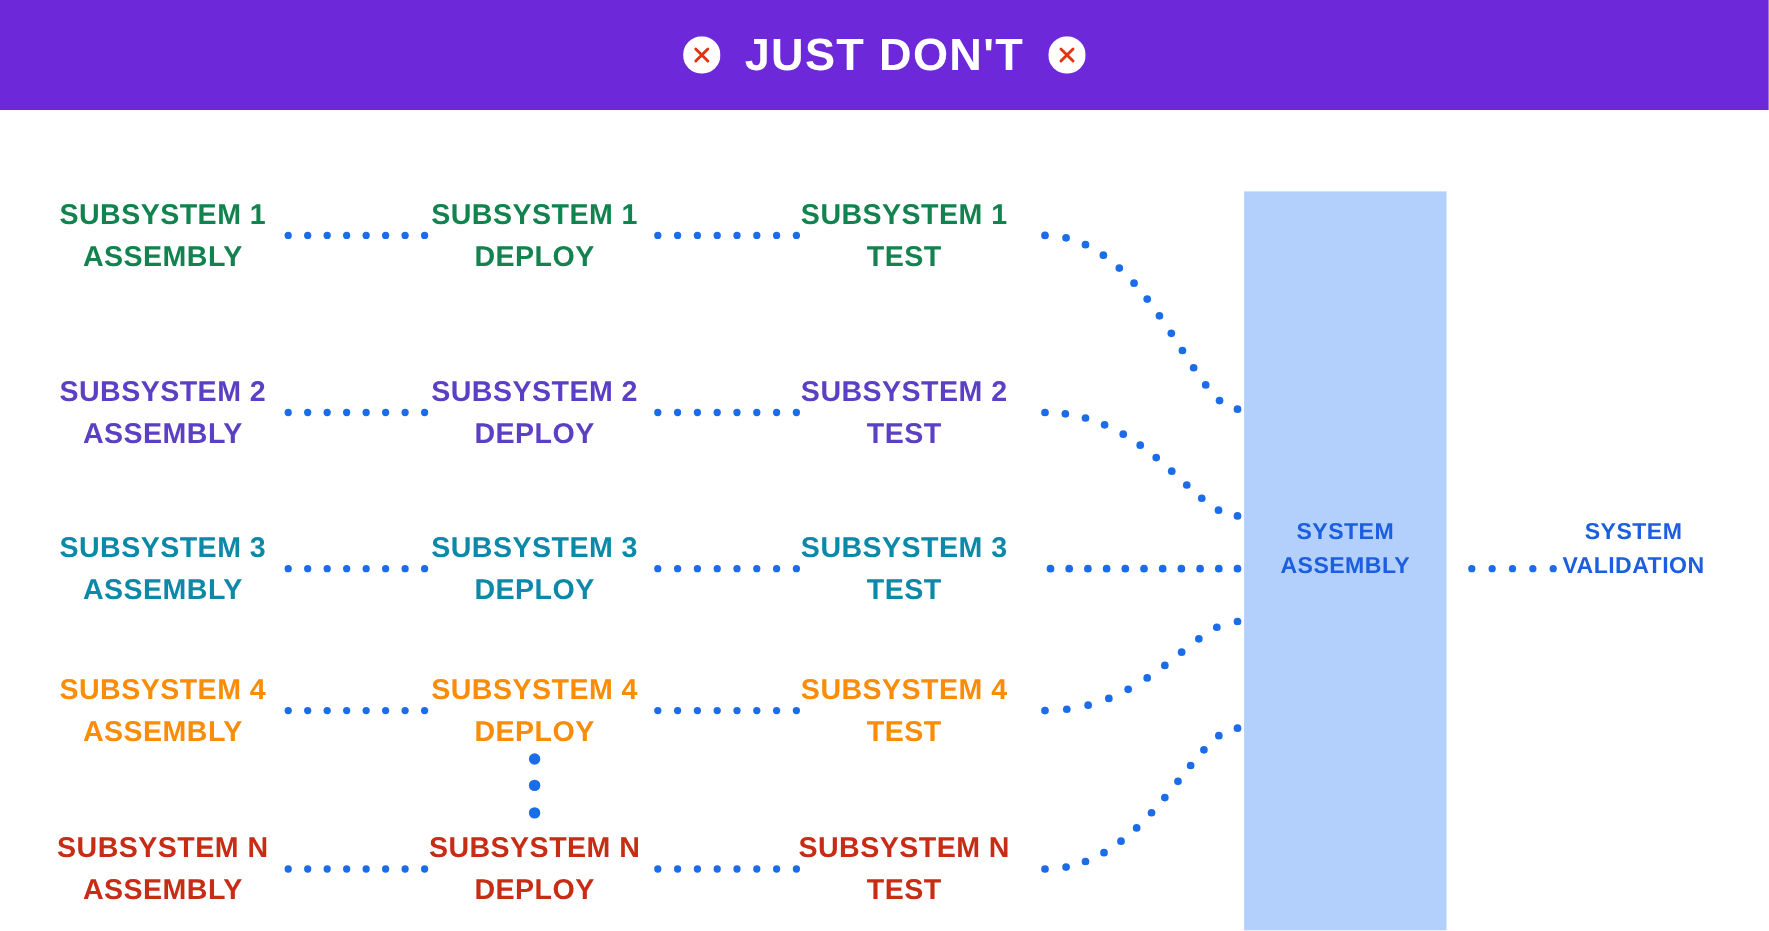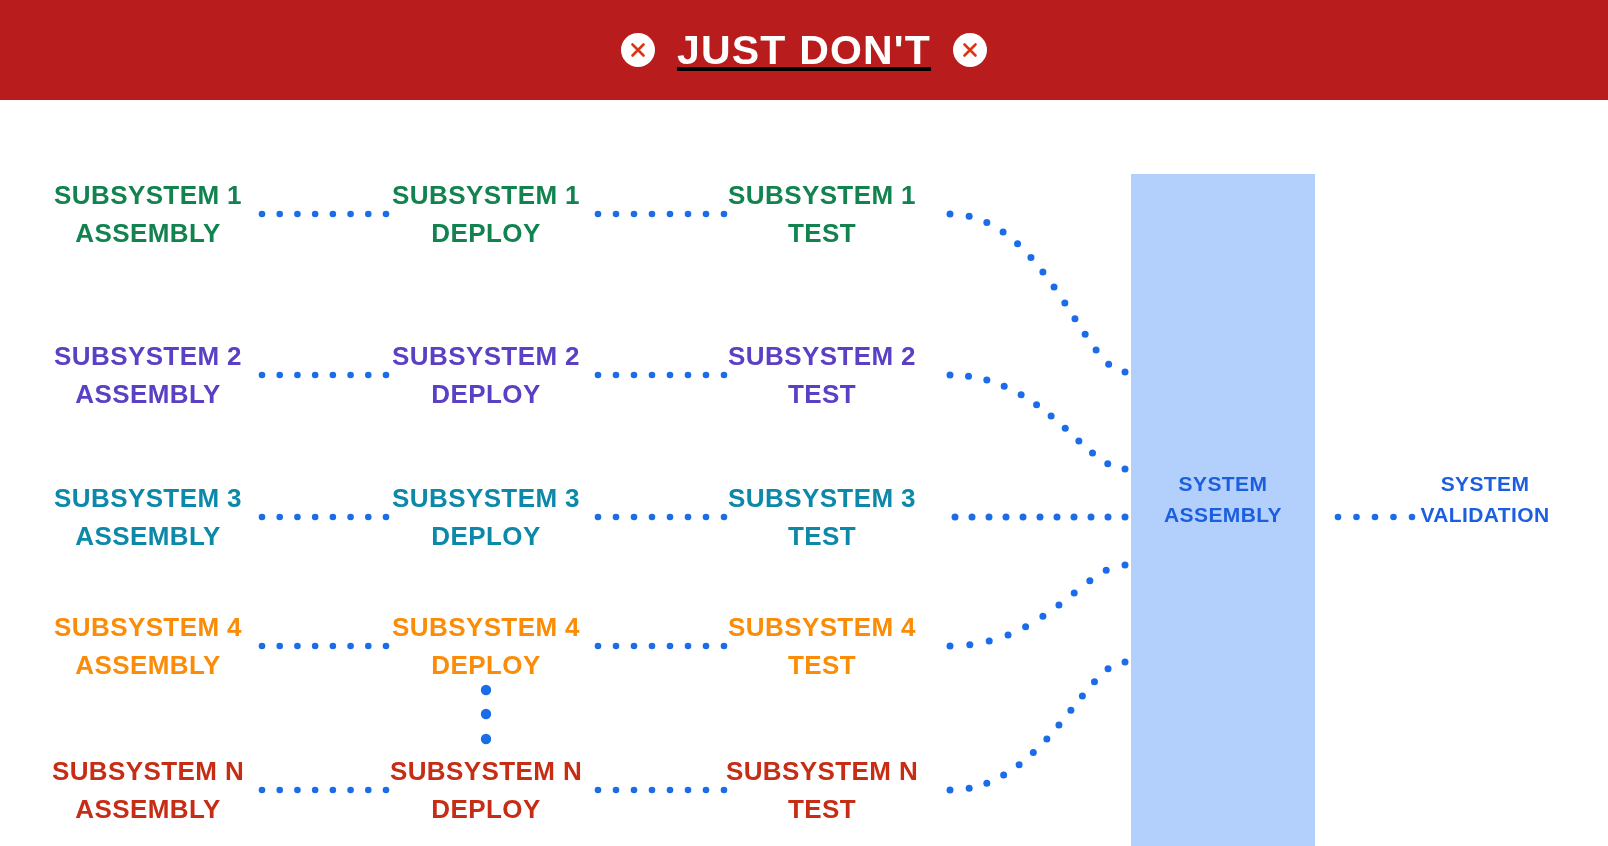--- a/index.html
+++ b/index.html
@@ -18,26 +18,25 @@
     height: 846px;
     background: #ffffff;
   }
 
   
   .banner {
     position: absolute;
     left: 0; top: 0;
     width: 1608px;
     height: 100px;
-    background: #b91c1c;
+    background: #6d28d9;
     display: flex;
     align-items: center;
     justify-content: center;
     gap: 22px;
-    text-decoration: underline;
   }
 
   .banner-title {
     font-size: 41px;
     font-weight: 700;
     color: #ffffff;
     letter-spacing: 1.2px;
     line-height: 1;
     white-space: nowrap;
   }

